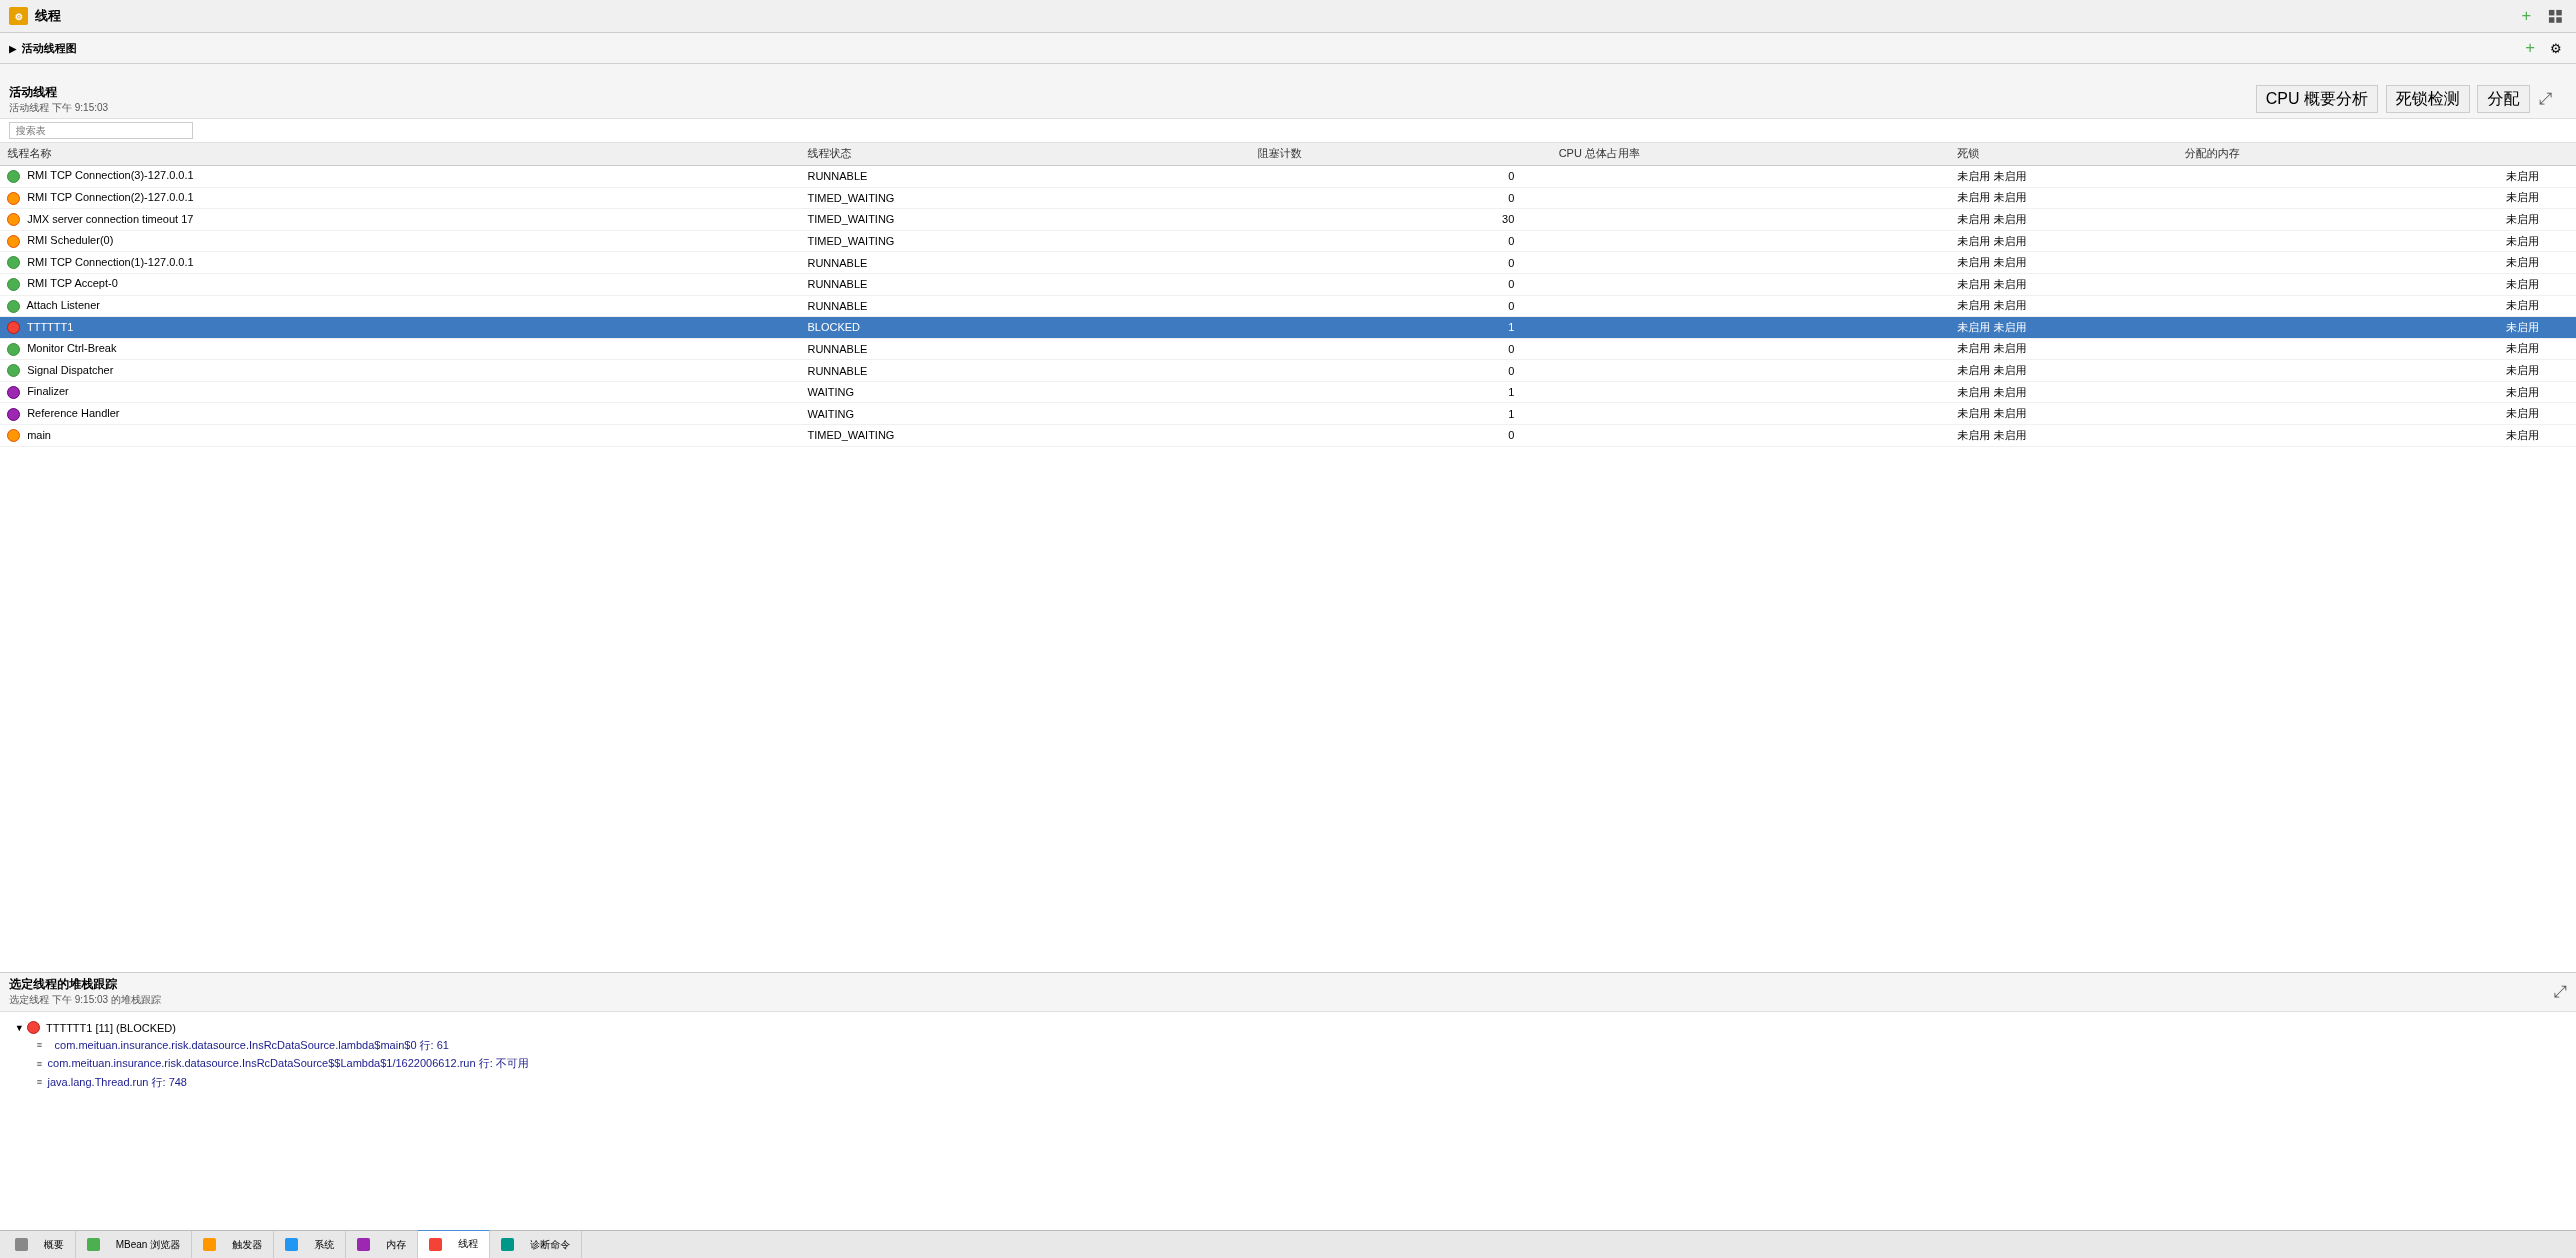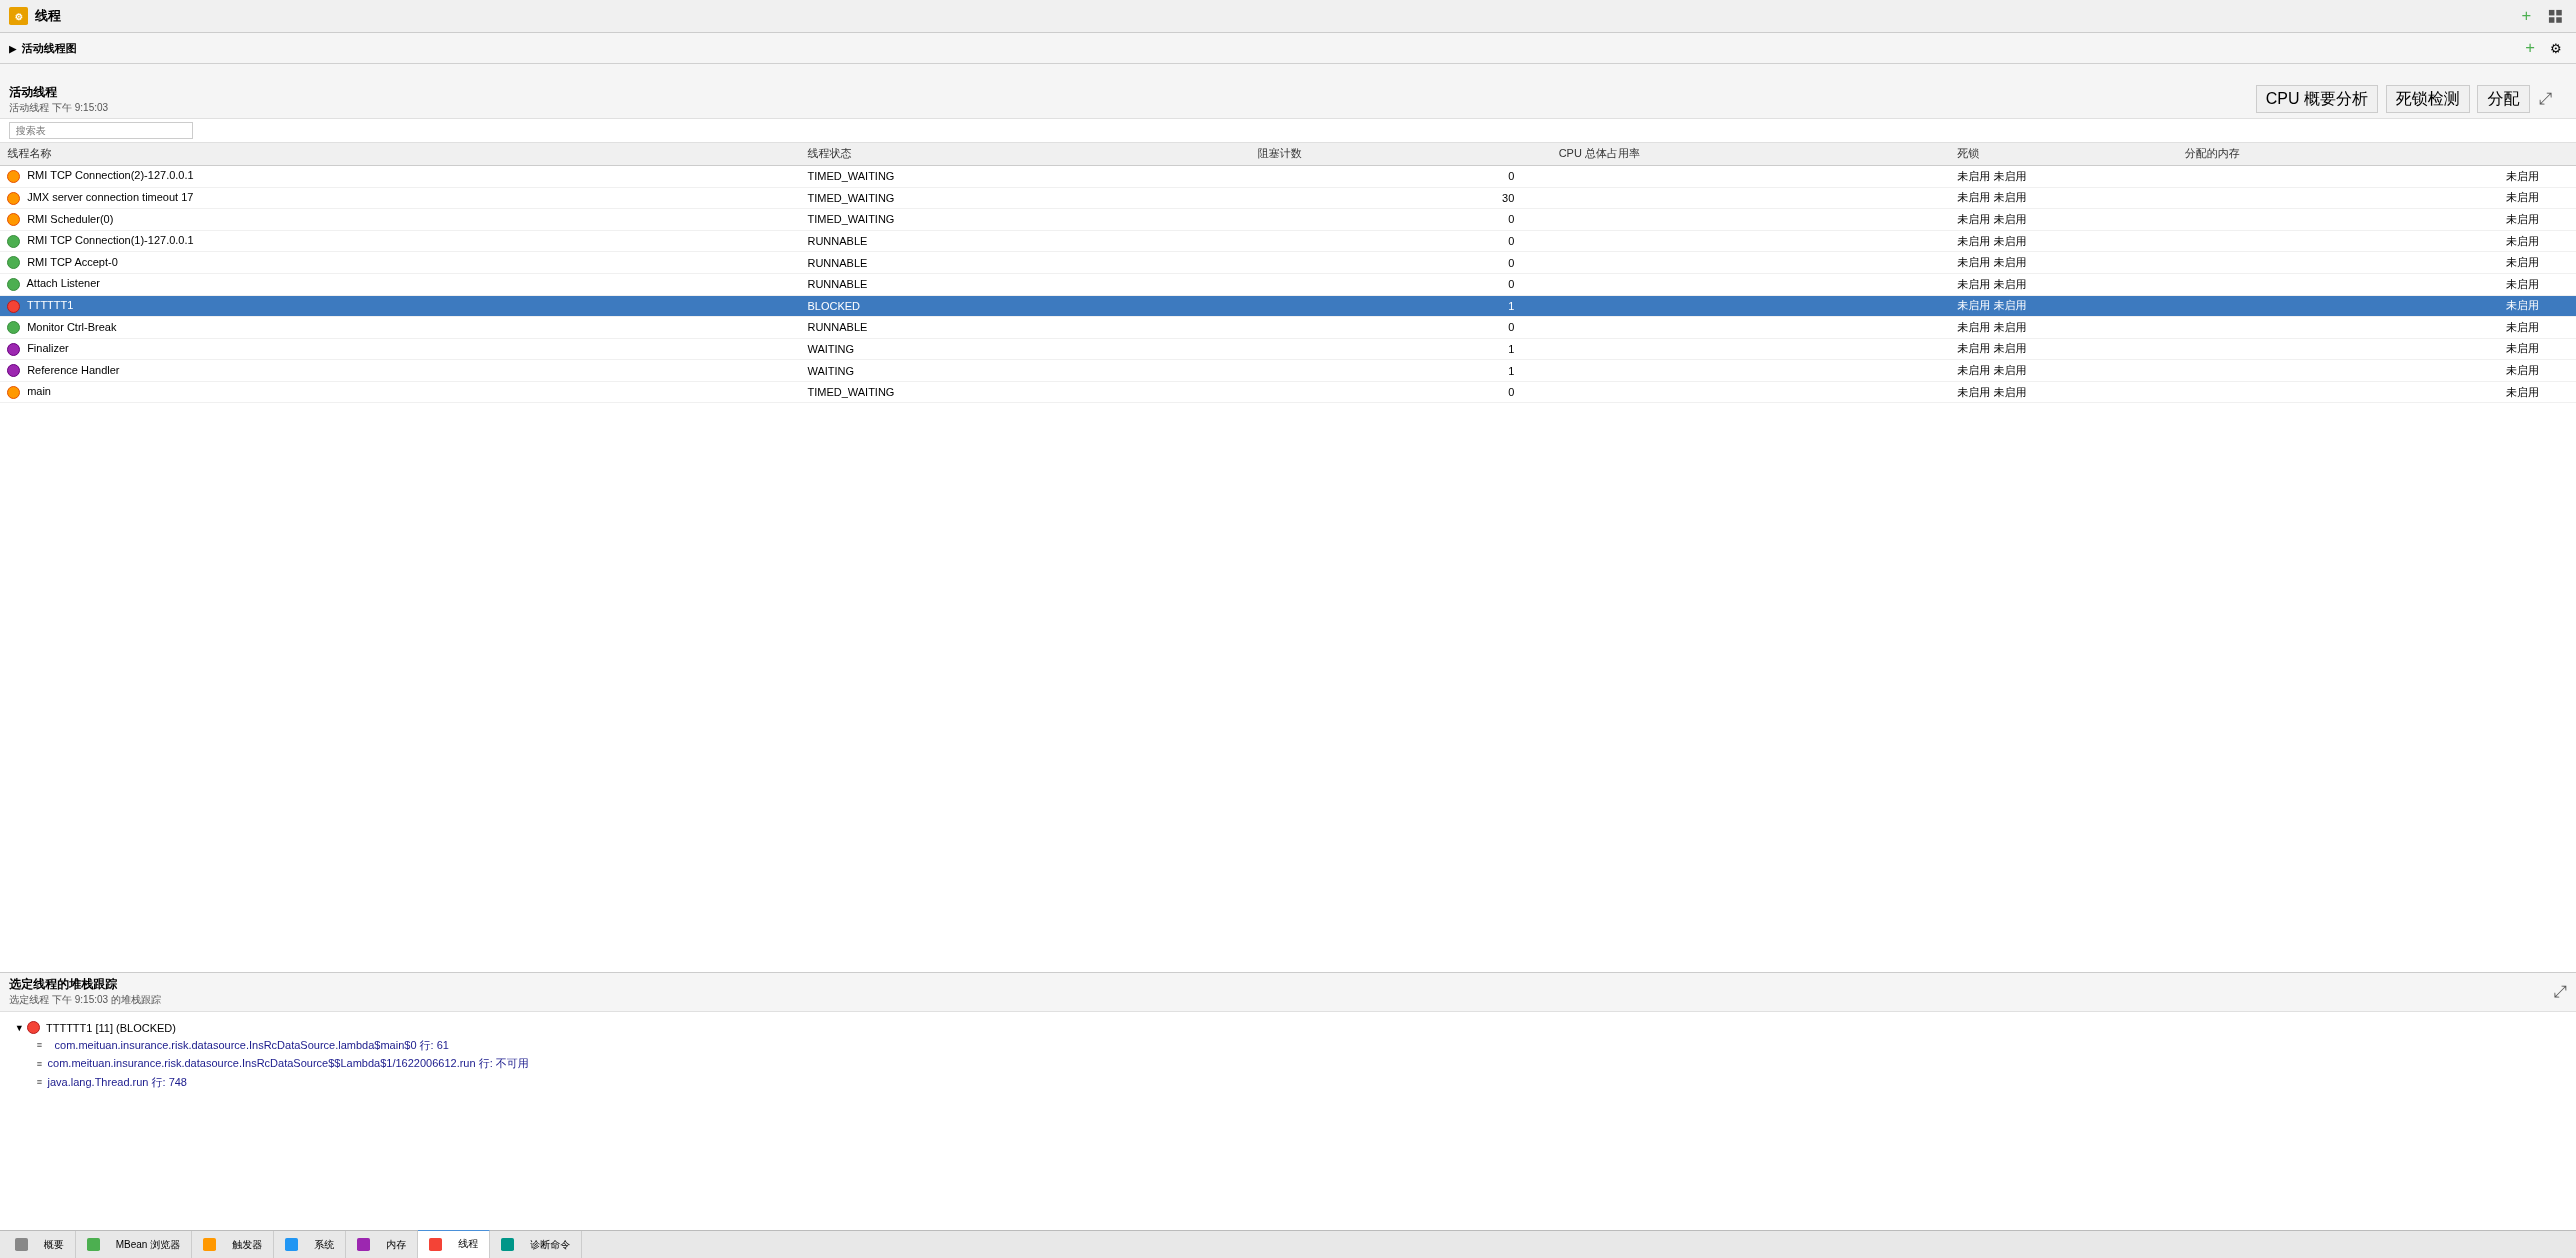--- a/index.html
+++ b/index.html
@@ -323,20 +323,34 @@
             <th class="col-name">线程名称</th>
             <th class="col-state">线程状态</th>
             <th class="col-block">阻塞计数</th>
             <th class="col-cpu">CPU 总体占用率</th>
             <th class="col-dead">死锁</th>
             <th class="col-mem">分配的内存</th>
           </tr>
         </thead>
         <tbody id="thread-tbody">
 
+        <tr>
+    <td class="col-name">
+      <span class="thread-icon" style="background:#4caf50; border:1.8px solid #388e3c;"></span>
+      <span>RMI TCP Connection(3)-127.0.0.1</span>
+    </td>
+    <td class="col-state">RUNNABLE</td>
+    <td class="col-block" style="text-align:right; padding-right:37px;">0</td>
+    <td class="col-cpu" style="text-align:right; padding-right:18.4px;"></td>
+    <td class="col-dead">
+      <span>未启用</span>
+      <span> 未启用</span>
+    </td>
+    <td class="col-mem" style="text-align:right; padding-right:37px;">未启用</td>
+  </tr>
             <tr>
     <td class="col-name">
       <span class="thread-icon" style="background:#ff9800; border:1.8px solid #e65100;"></span>
       <span>RMI TCP Connection(2)-127.0.0.1</span>
     </td>
     <td class="col-state">TIMED_WAITING</td>
     <td class="col-block" style="text-align:right; padding-right:37px;">0</td>
     <td class="col-cpu" style="text-align:right; padding-right:18.4px;"></td>
     <td class="col-dead">
       <span>未启用</span>
@@ -425,20 +439,34 @@
     <td class="col-dead">
       <span>未启用</span>
       <span> 未启用</span>
     </td>
     <td class="col-mem" style="text-align:right; padding-right:37px;">未启用</td>
   </tr>
             <tr>
     <td class="col-name">
       <span class="thread-icon" style="background:#4caf50; border:1.8px solid #388e3c;"></span>
       <span>Monitor Ctrl-Break</span>
+    </td>
+    <td class="col-state">RUNNABLE</td>
+    <td class="col-block" style="text-align:right; padding-right:37px;">0</td>
+    <td class="col-cpu" style="text-align:right; padding-right:18.4px;"></td>
+    <td class="col-dead">
+      <span>未启用</span>
+      <span> 未启用</span>
+    </td>
+    <td class="col-mem" style="text-align:right; padding-right:37px;">未启用</td>
+  </tr>
+            <tr>
+    <td class="col-name">
+      <span class="thread-icon" style="background:#4caf50; border:1.8px solid #388e3c;"></span>
+      <span>Signal Dispatcher</span>
     </td>
     <td class="col-state">RUNNABLE</td>
     <td class="col-block" style="text-align:right; padding-right:37px;">0</td>
     <td class="col-cpu" style="text-align:right; padding-right:18.4px;"></td>
     <td class="col-dead">
       <span>未启用</span>
       <span> 未启用</span>
     </td>
     <td class="col-mem" style="text-align:right; padding-right:37px;">未启用</td>
   </tr>

